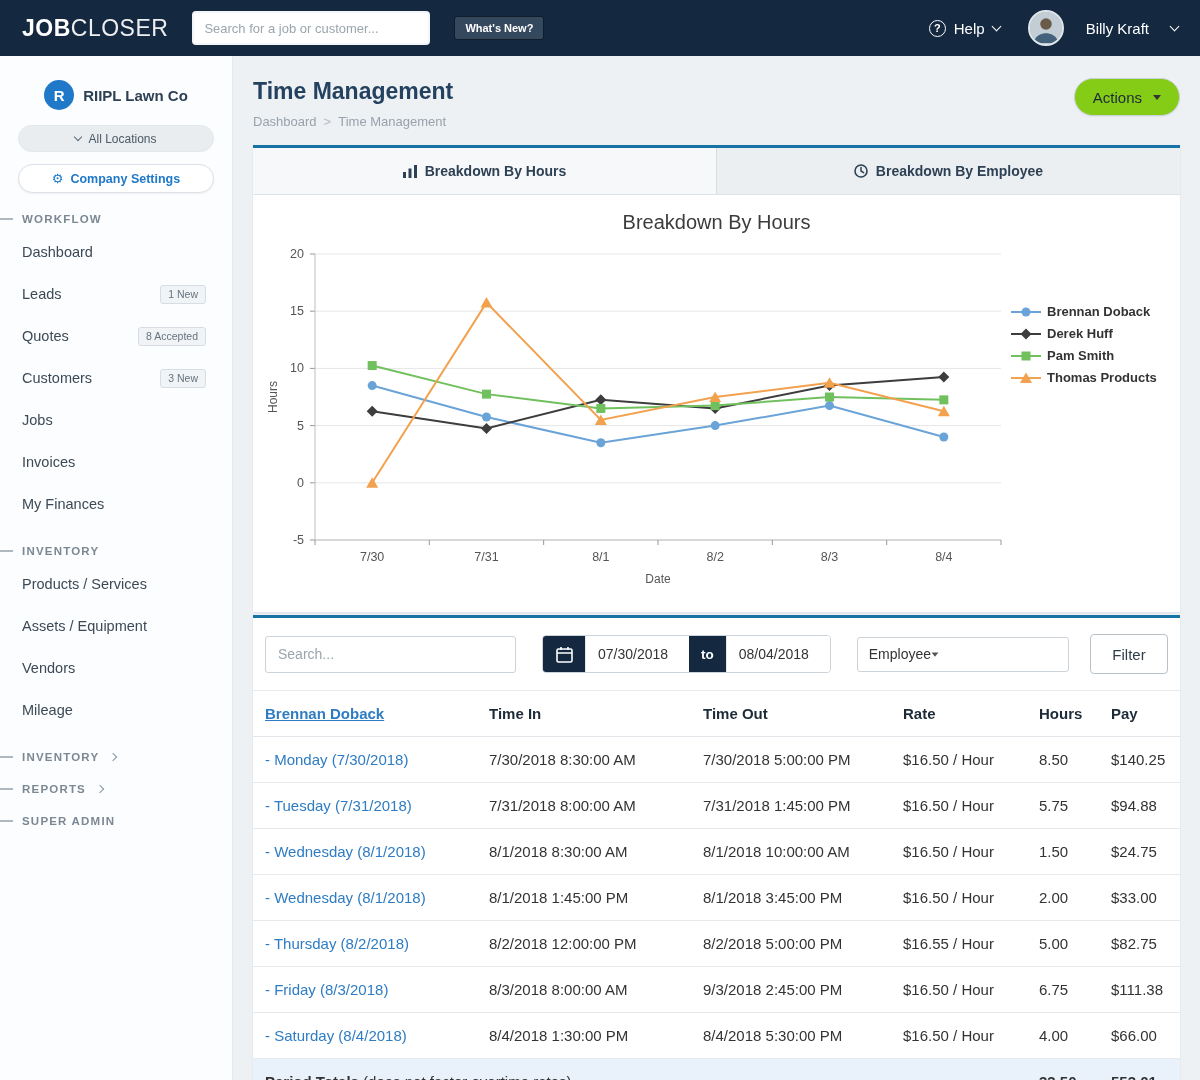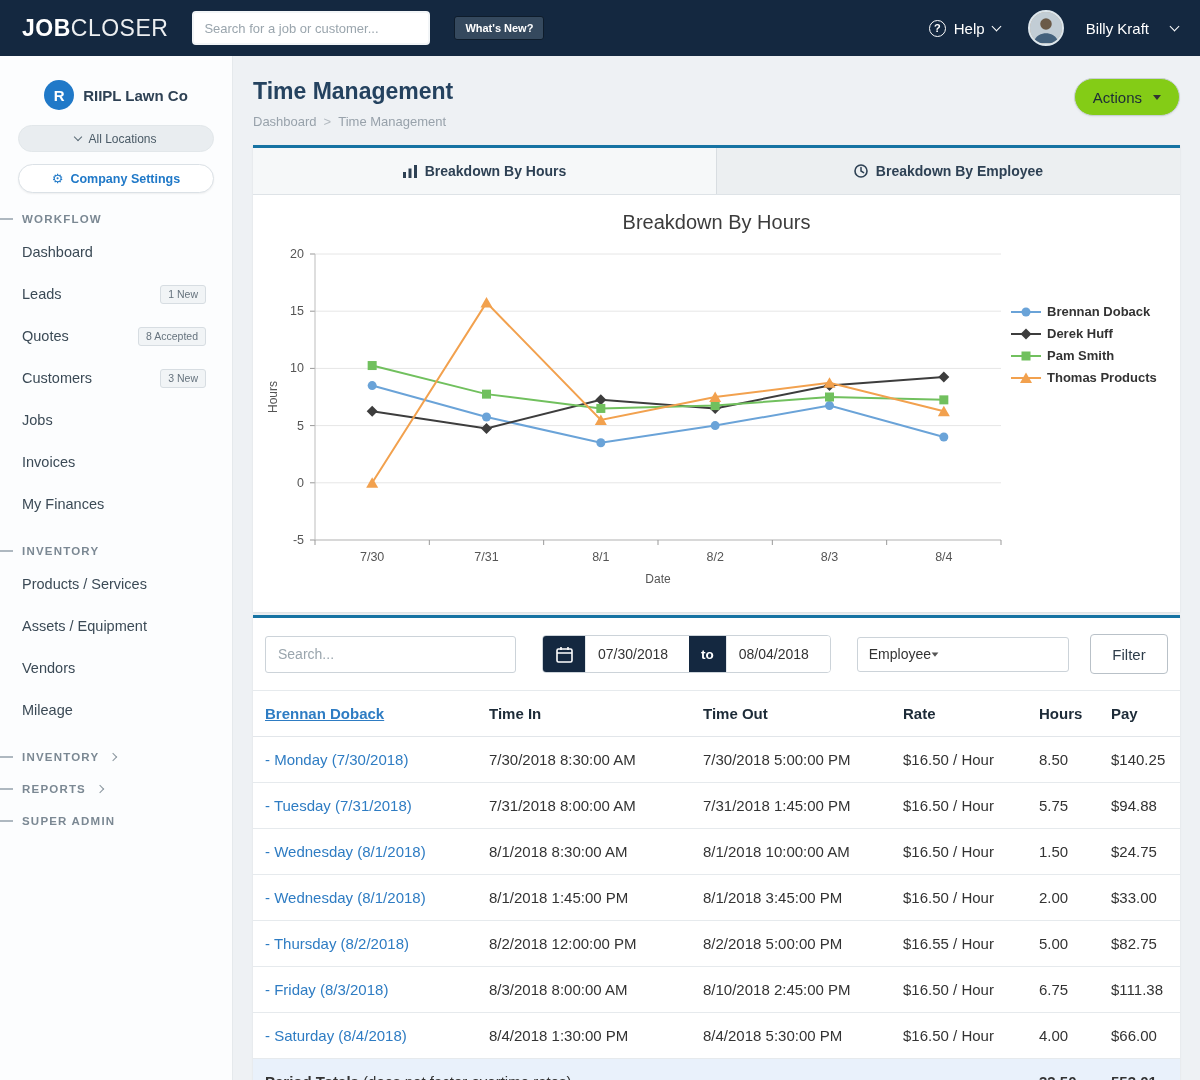--- a/index.html
+++ b/index.html
@@ -407,21 +407,21 @@
               <td><a class="day-link">- Thursday (8/2/2018)</a></td>
               <td>8/2/2018 12:00:00 PM</td>
               <td>8/2/2018 5:00:00 PM</td>
               <td>$16.55 / Hour</td>
               <td>5.00</td>
               <td>$82.75</td>
             </tr>
             <tr>
               <td><a class="day-link">- Friday (8/3/2018)</a></td>
               <td>8/3/2018 8:00:00 AM</td>
-              <td>8/10/2018 2:45:00 PM</td>
+              <td>9/3/2018 2:45:00 PM</td>
               <td>$16.50 / Hour</td>
               <td>6.75</td>
               <td>$111.38</td>
             </tr>
             <tr>
               <td><a class="day-link">- Saturday (8/4/2018)</a></td>
               <td>8/4/2018 1:30:00 PM</td>
               <td>8/4/2018 5:30:00 PM</td>
               <td>$16.50 / Hour</td>
               <td>4.00</td>

